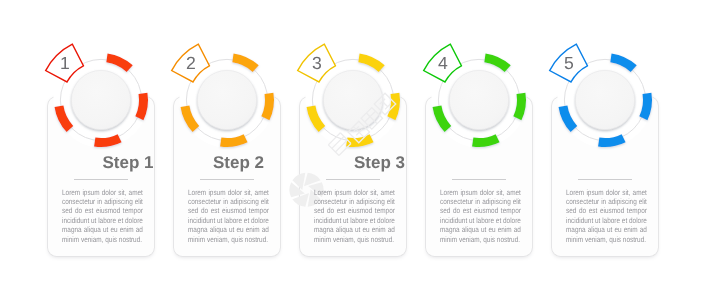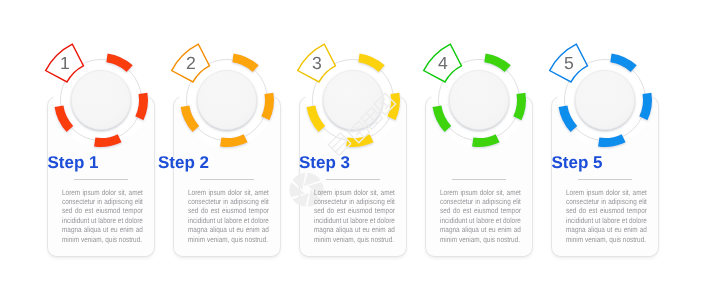--- a/index.html
+++ b/index.html
@@ -3,21 +3,21 @@
 <meta charset="utf-8">
 <title>Five Step Process Infographic</title>
 <style>
   html,body{margin:0;padding:0;}
   body{width:701px;height:300px;background:#ffffff;font-family:"Liberation Sans",sans-serif;
        overflow:hidden;-webkit-font-smoothing:antialiased;text-rendering:geometricPrecision;}
   .stage{position:relative;width:701px;height:300px;background:#fff;}
   .card{position:absolute;top:96.5px;width:106px;height:159.5px;border-radius:8.5px;background:#fdfdfd;
         box-shadow:0 0 0 0.8px #e2e2e3,0 1.5px 3.5px rgba(125,130,140,0.18);}
   .dial{position:absolute;z-index:3;top:28.5px;width:142px;height:142px;}
-  .title{position:absolute;z-index:8;text-align:left;top:153px;font-size:17px;font-weight:bold;color:#1d4ed8;}
+  .title{position:absolute;z-index:8;text-align:right;top:153px;font-size:17px;font-weight:bold;color:#737373;}
   .rule{position:absolute;z-index:8;height:1.2px;top:178.8px;background:#cdcdcf;}
   .watermark{position:absolute;left:0;top:0;pointer-events:none;z-index:5;}
   .body{position:absolute;z-index:8;top:187.5px;font-size:7.78px;line-height:9.45px;color:#95959a;
         text-align:justify;transform:scaleX(0.828);transform-origin:0 0;}
 </style>
 </head>
 <body>
 
 <div class="stage">
   <div class="card" style="left:47.5px"></div>
@@ -189,21 +189,20 @@
       </g>
       <g filter="url(#dshg4)">
         <circle cx="71" cy="71" r="29.6" fill="url(#discg4)" stroke="#eaeaeb" stroke-width="0.7"></circle>
       </g>
       <g>
         <path d="M15.64 41.56A62.7 62.7 0 0 1 42.34 15.23L53.40 36.76A38.5 38.5 0 0 0 37.01 52.93Z" fill="#ffffff" stroke="#0a80e8" stroke-width="1.4" stroke-linejoin="miter"></path>
         <text x="34.8" y="34.2" font-family="Liberation Sans, sans-serif" font-size="17.6" fill="#6d6d70" text-anchor="middle" dominant-baseline="central">5</text>
       </g>
     </svg>
   </div>
-  <div class="title" style="left:551.5px;width:106px">Step 5</div>
   <div class="rule" style="left:577.8px;width:54.3px"></div>
   <div class="body" style="left:565.6px;width:97.7px">Lorem ipsum dolor sit, amet consectetur in adipiscing elit sed do est eiusmod tempor incididunt ut labore et dolore magna aliqua ut eu enim ad minim veniam, quis nostrud.</div>
   </div>
 
 <svg class="watermark" width="701" height="300" viewBox="0 0 701 300" xmlns="http://www.w3.org/2000/svg">
   <g stroke="#ececed" fill="none" stroke-width="1.3" stroke-linecap="butt">
 
     <g transform="translate(385.0,104.0) rotate(-45)">
       <rect x="-7.6" y="-7.6" width="15.2" height="15.2"></rect>
       <path d="M-3.8 -3.6 H3.8 M0 -3.6 V3.8 M-3.8 3.8 H3.8"></path>

